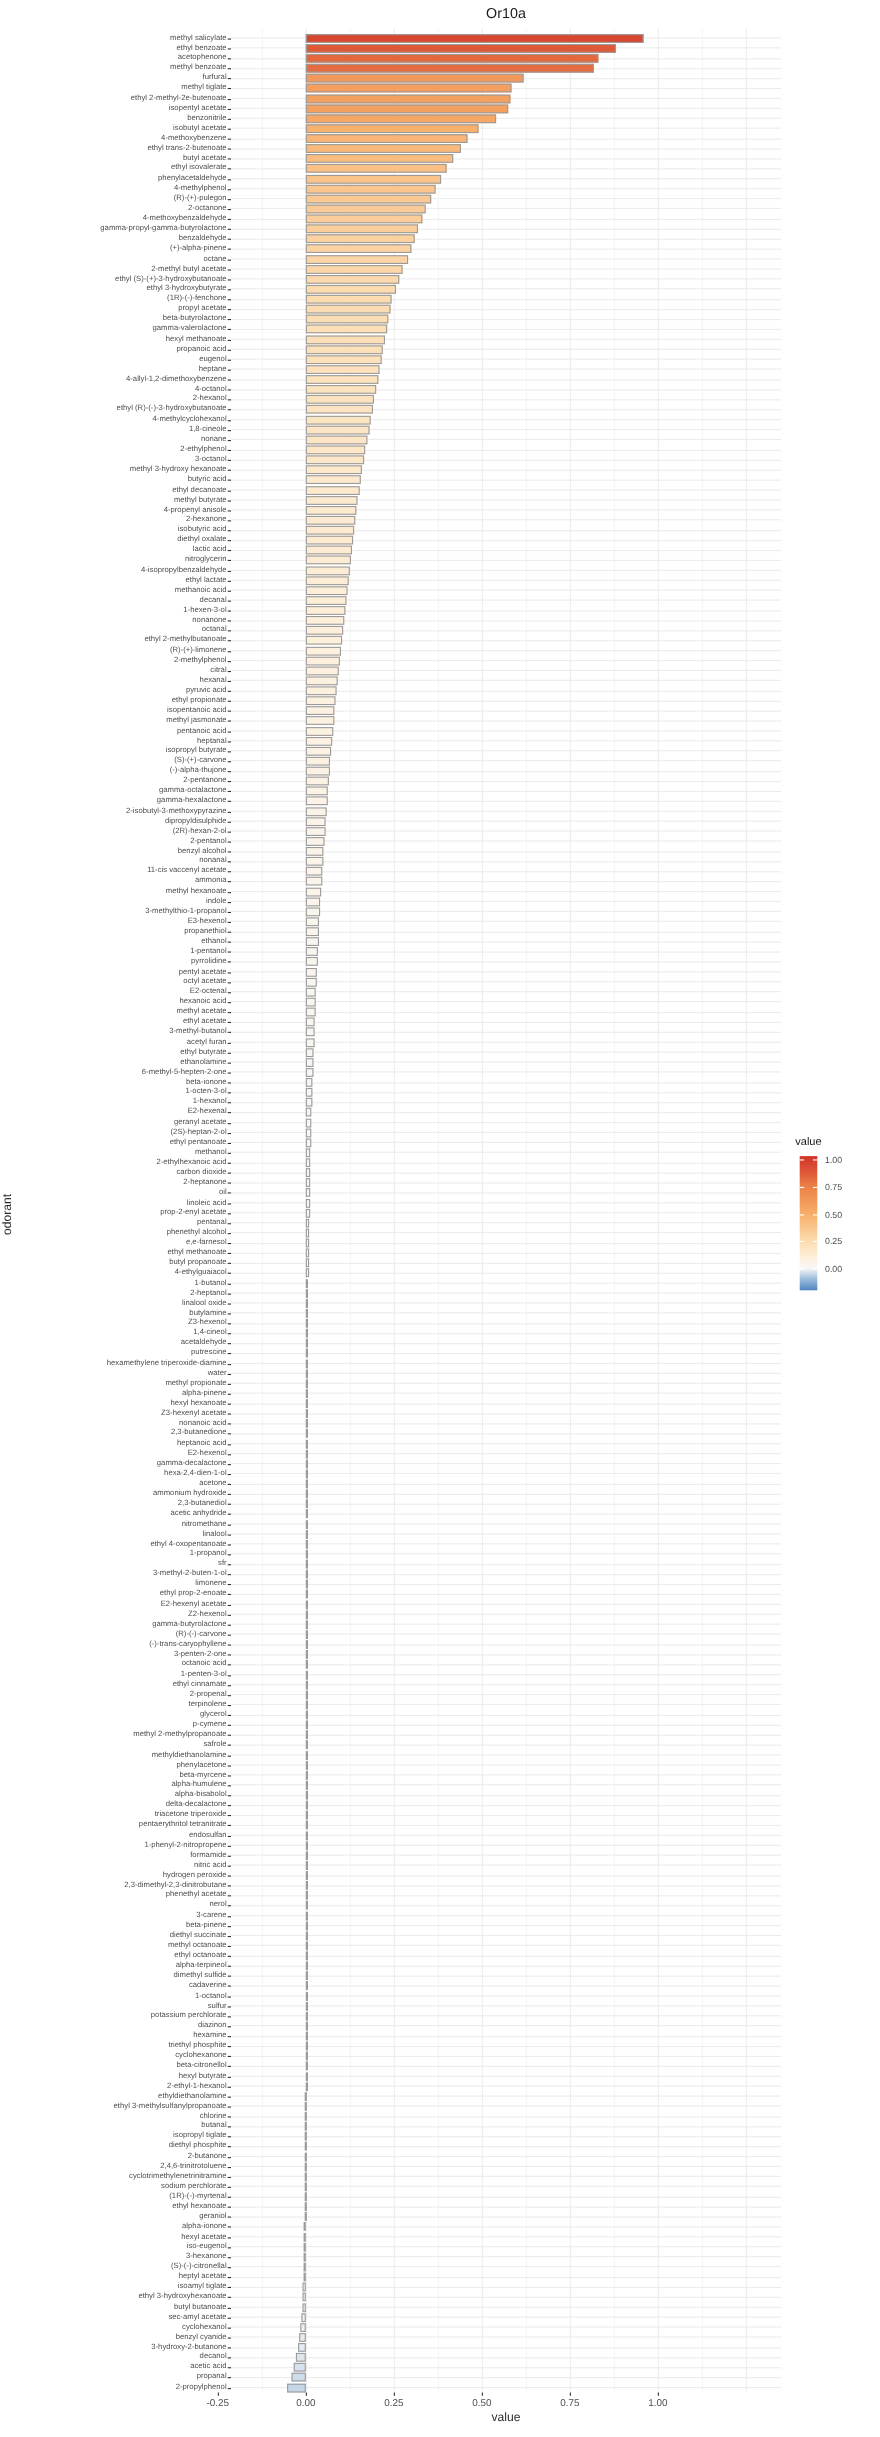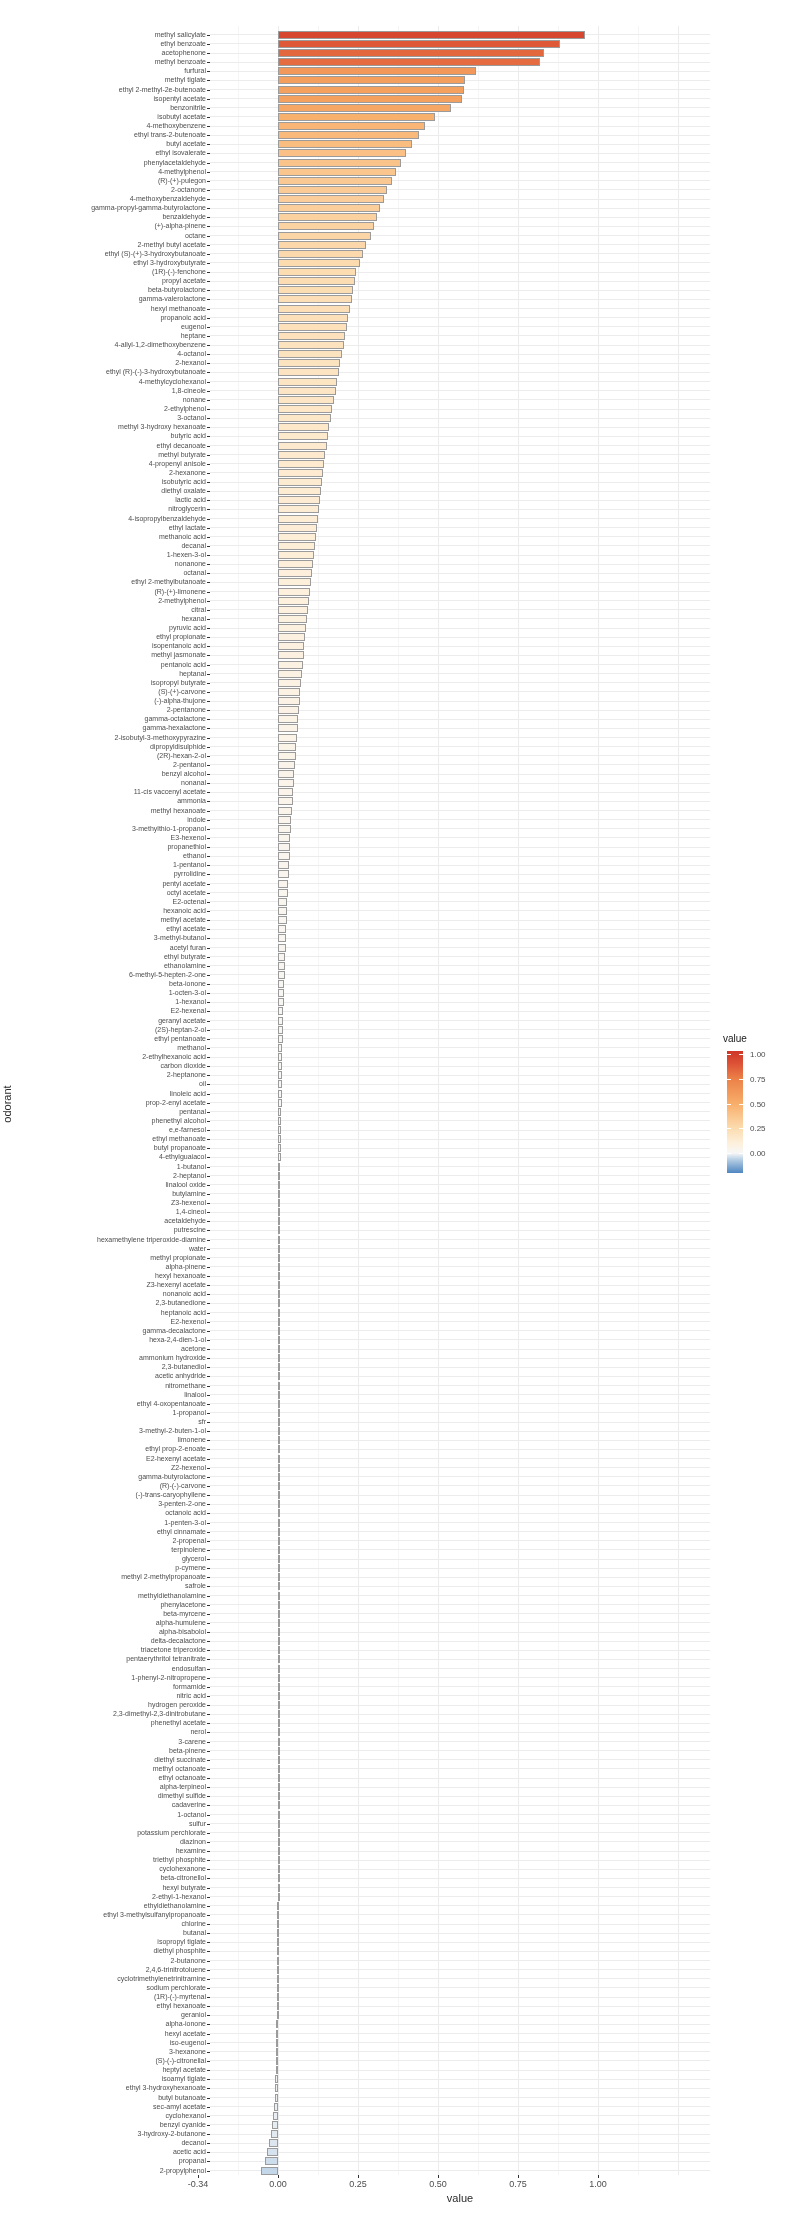--- a/index.html
+++ b/index.html
@@ -23,20 +23,21 @@
             font-size:9px;color:#4d4d4d;}
   .legend-title{position:absolute;left:723px;top:1033px;font-size:10px;color:#1a1a1a;}
   #legend-bar{position:absolute;left:727px;top:1051px;width:16px;height:122px;}
   .legend-tick{position:absolute;width:4px;height:1px;background:#ffffff;}
   .legend-lab{position:absolute;left:750px;width:34px;font-size:8px;color:#4d4d4d;line-height:9px;}
 </style>
 </head>
 <body>
 
 <div id="figure">
+  <div class="title">Or10a</div>
   <div id="panel">
       <div class="vgrid" style="left: 28px; background: rgb(245, 245, 245);"></div>
       <div class="vgrid" style="left: 108px; background: rgb(245, 245, 245);"></div>
       <div class="vgrid" style="left: 188px; background: rgb(245, 245, 245);"></div>
       <div class="vgrid" style="left: 268px; background: rgb(245, 245, 245);"></div>
       <div class="vgrid" style="left: 348px; background: rgb(245, 245, 245);"></div>
       <div class="vgrid" style="left: 428px; background: rgb(245, 245, 245);"></div>
       <div class="vgrid" style="left: 68px; background: rgb(236, 236, 236);"></div>
       <div class="vgrid" style="left: 148px; background: rgb(236, 236, 236);"></div>
       <div class="vgrid" style="left: 228px; background: rgb(236, 236, 236);"></div>
@@ -981,21 +982,21 @@
       <div class="ytick" style="top: 2143.14px;"></div>
       <div class="ylabel" style="top: 2148.26px;">acetic acid</div>
       <div class="ytick" style="top: 2152.26px;"></div>
       <div class="ylabel" style="top: 2157.39px;">propanal</div>
       <div class="ytick" style="top: 2161.39px;"></div>
       <div class="ylabel" style="top: 2166.52px;">2-propylphenol</div>
       <div class="ytick" style="top: 2170.52px;"></div>
     </div>
   <div id="xaxis">
       <div class="xtick" style="left: 198px;"></div>
-      <div class="xticklab" style="left: 176px;">-0.34</div>
+      <div class="xticklab" style="left: 176px;">-0.25</div>
       <div class="xtick" style="left: 278px;"></div>
       <div class="xticklab" style="left: 256px;">0.00</div>
       <div class="xtick" style="left: 358px;"></div>
       <div class="xticklab" style="left: 336px;">0.25</div>
       <div class="xtick" style="left: 438px;"></div>
       <div class="xticklab" style="left: 416px;">0.50</div>
       <div class="xtick" style="left: 518px;"></div>
       <div class="xticklab" style="left: 496px;">0.75</div>
       <div class="xtick" style="left: 598px;"></div>
       <div class="xticklab" style="left: 576px;">1.00</div>

